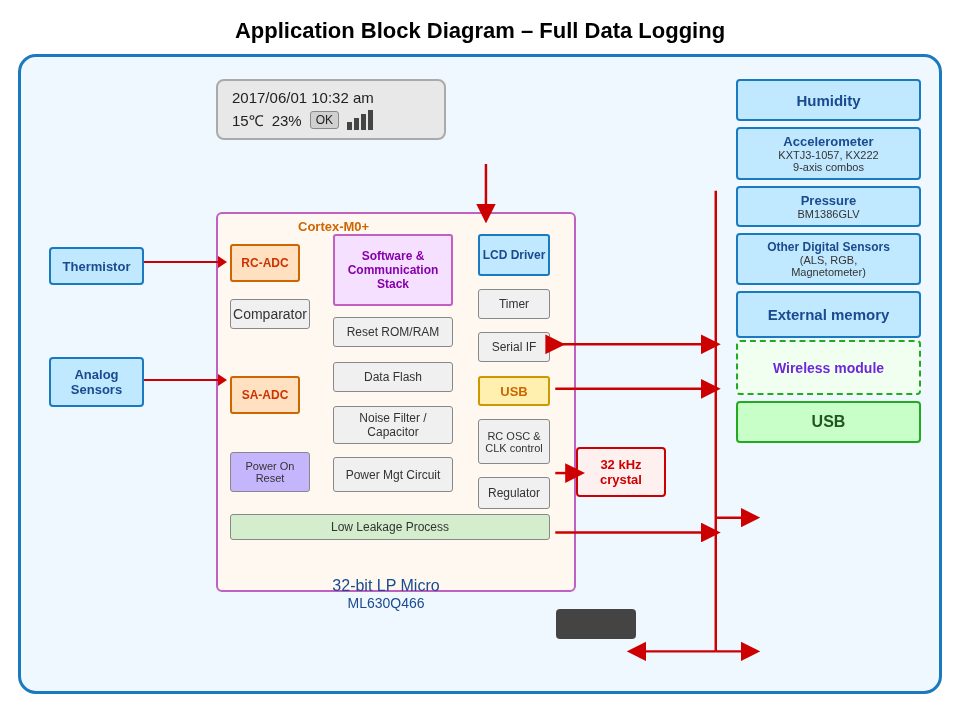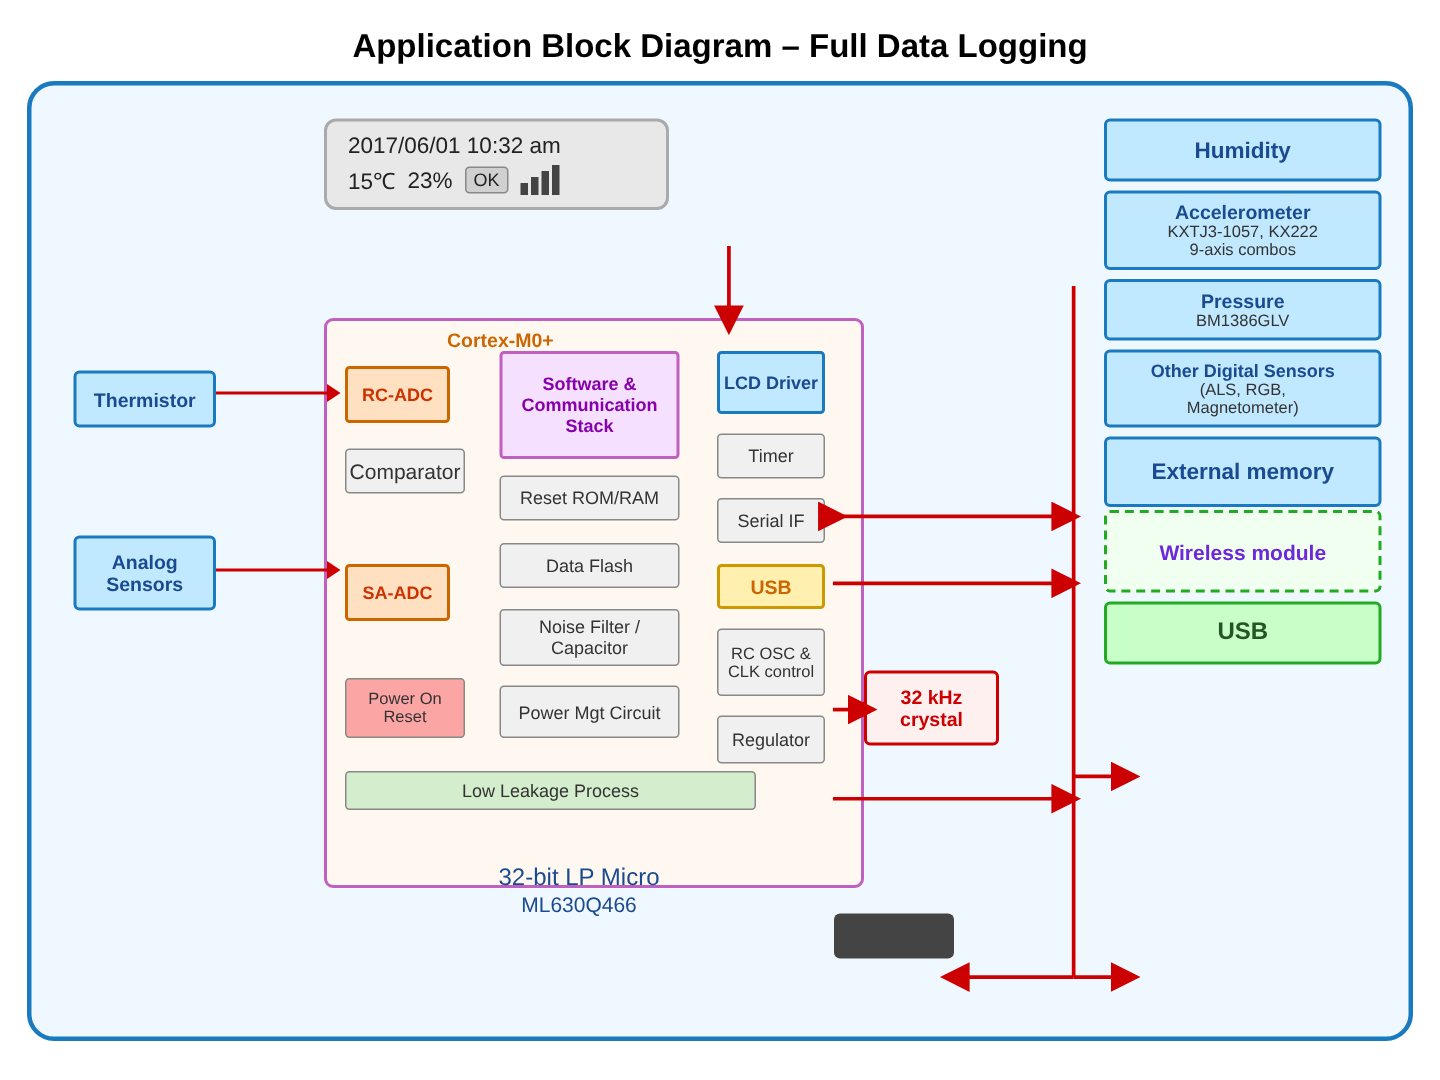--- a/index.html
+++ b/index.html
@@ -270,21 +270,21 @@
     }
 
     
     .power-on-reset-block {
       position: absolute;
       top: 390px;
       left: 207px;
       width: 83px;
       height: 40px;
       border: 1px solid #888;
-      background: #fca5a5;
+      background: #c4b5fd;
       display: flex; align-items: center; justify-content: center;
       text-align: center;
       font-size: 11px;
       color: #333;
       border-radius: 3px;
     }
 
     
     .power-mgt-block {
       position: absolute;
@@ -624,21 +624,21 @@
     <div class="noise-filter-block" style="position:absolute;top:192px;left:115px;width:120px;height:38px;">Noise Filter / Capacitor</div>
 
     <div class="rc-osc-block" style="position:absolute;top:205px;left:260px;width:72px;height:45px;">RC OSC &amp; CLK control</div>
 
     <div class="power-on-reset-block" style="position:absolute;top:238px;left:12px;width:80px;height:40px;">Power On Reset</div>
 
     <div class="power-mgt-block" style="position:absolute;top:243px;left:115px;width:120px;height:35px;">Power Mgt Circuit</div>
 
     <div class="regulator-block" style="position:absolute;top:263px;left:260px;width:72px;height:32px;">Regulator</div>
 
-    <div class="low-leakage-bar" style="position:absolute;top:300px;left:12px;width:274px;height:26px;">Low Leakage Process</div>
+    <div class="low-leakage-bar" style="position:absolute;top:300px;left:12px;width:320px;height:26px;">Low Leakage Process</div>
 
   </div>
 
   <div class="micro-label">
     <div class="micro-label-main">32-bit LP Micro</div>
     <div class="micro-label-sub">ML630Q466</div>
   </div>
 
   <div class="thermistor-label">Thermistor</div>
   <div class="analog-sensors-label">Analog Sensors</div>

